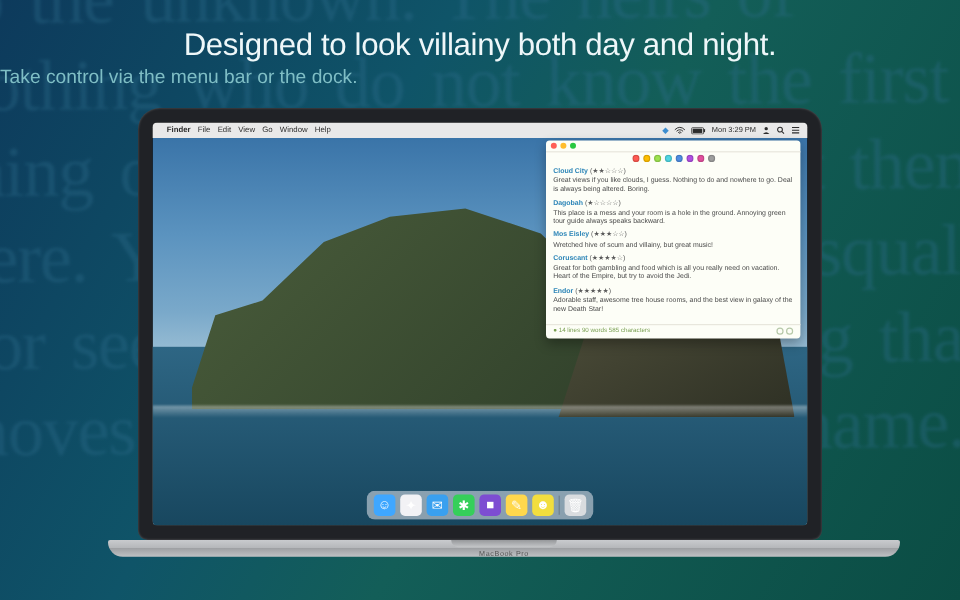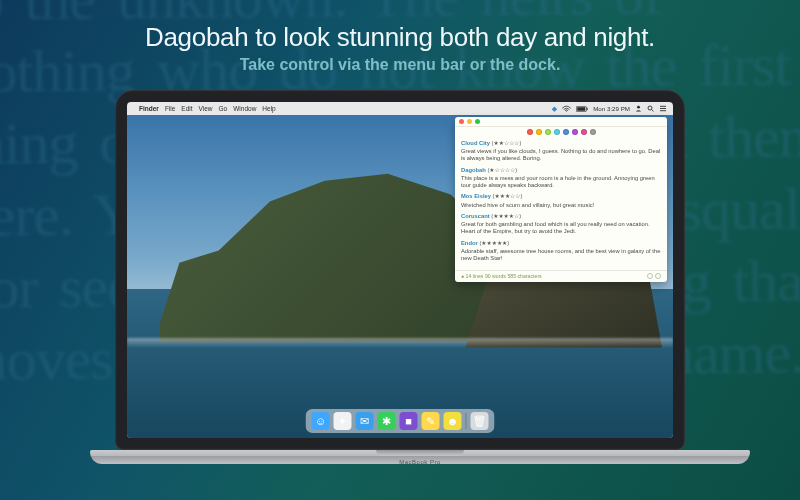--- a/index.html
+++ b/index.html
@@ -24,23 +24,23 @@
     transform: rotate(-0.5deg);
   }
   .headline {
     position: absolute; top: 22px; left: 0; right: 0;
     text-align: center; color: #eef7f9;
     font-size: 26px; font-weight: 400;
     letter-spacing: -0.3px;
   }
   .subhead {
     position: absolute; top: 56px; left: 0; right: 0;
-    text-align: center;
+    text-align: left;
     color: #7fbec5;
-    font-size: 16px; font-weight: 700;
+    font-size: 16px; font-weight: 400;
   }
 
   
   .laptop {
     position: absolute;
     left: 50%; transform: translateX(-50%);
     top: 90px;
     width: 620px;
   }
   .lid {
@@ -193,21 +193,21 @@
     display: inline-block;
   }
 
   svg { display: block; }
 </style>
 </head>
 <body>
 
 <div class="bgwords">to the unknown. The heirs of nothing who do not know the first thing of the story that brought them here. You have not heard the squall nor seen the shape of the thing that moves in the dark without a name.</div>
 
-<div class="headline">Dagobah to look stunning both day and night.</div>
+<div class="headline">Designed to look villainy both day and night.</div>
 <div class="subhead">Take control via the menu bar or the dock.</div>
 
 <div class="laptop">
   <div class="lid">
     <div class="screen">
 
       <div class="wallpaper">
         <div class="sky"></div>
         <div class="sea"></div>
         <div class="cliff"></div>

